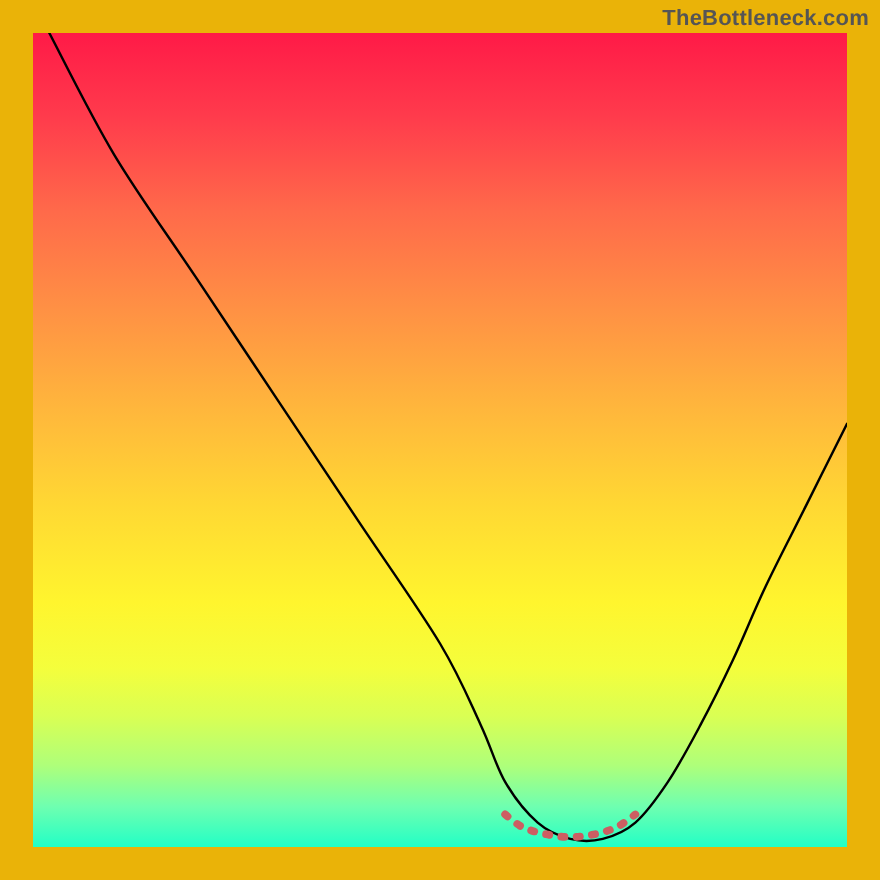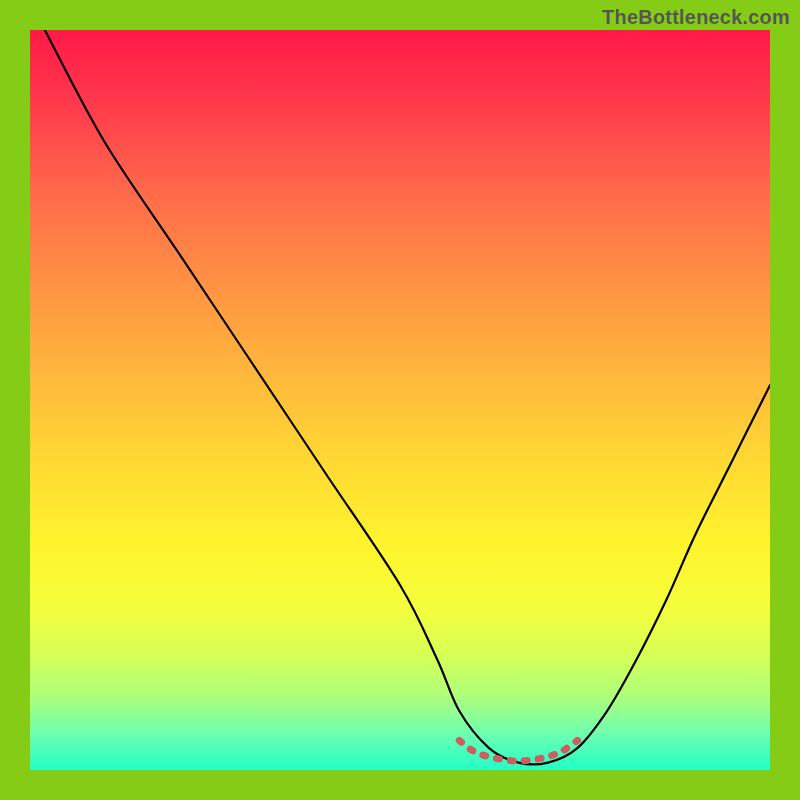--- a/index.html
+++ b/index.html
@@ -8,21 +8,21 @@
     width: 800px;
     height: 800px;
     background: #000;
     overflow: hidden;
     font-family: Arial, Helvetica, sans-serif;
   }
   .frame {
     position: relative;
     width: 800px;
     height: 800px;
-    background: #84cc16;
+    background: #eab308;
   }
   .watermark {
     position: absolute;
     top: 6px;
     right: 10px;
     color: #555;
     font-size: 20px;
     font-weight: 600;
     letter-spacing: 0.2px;
   }

